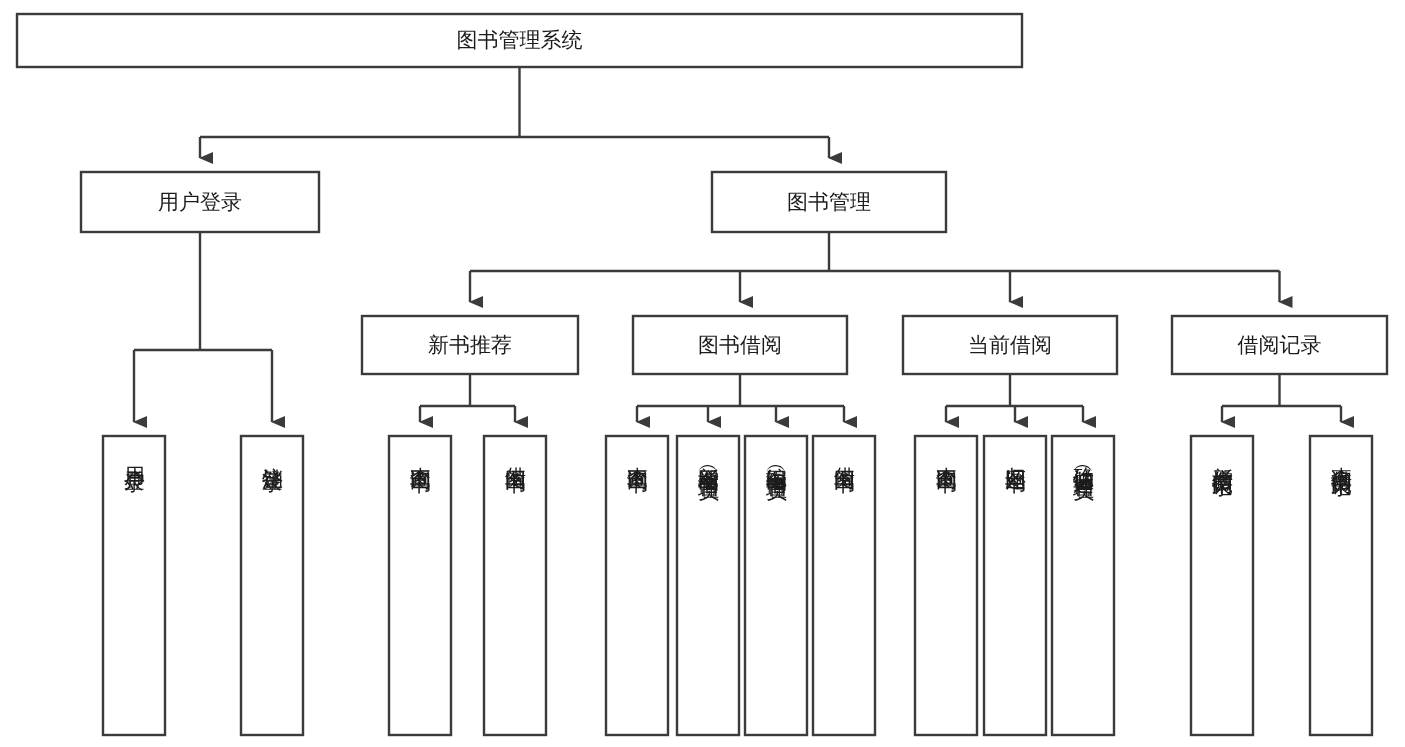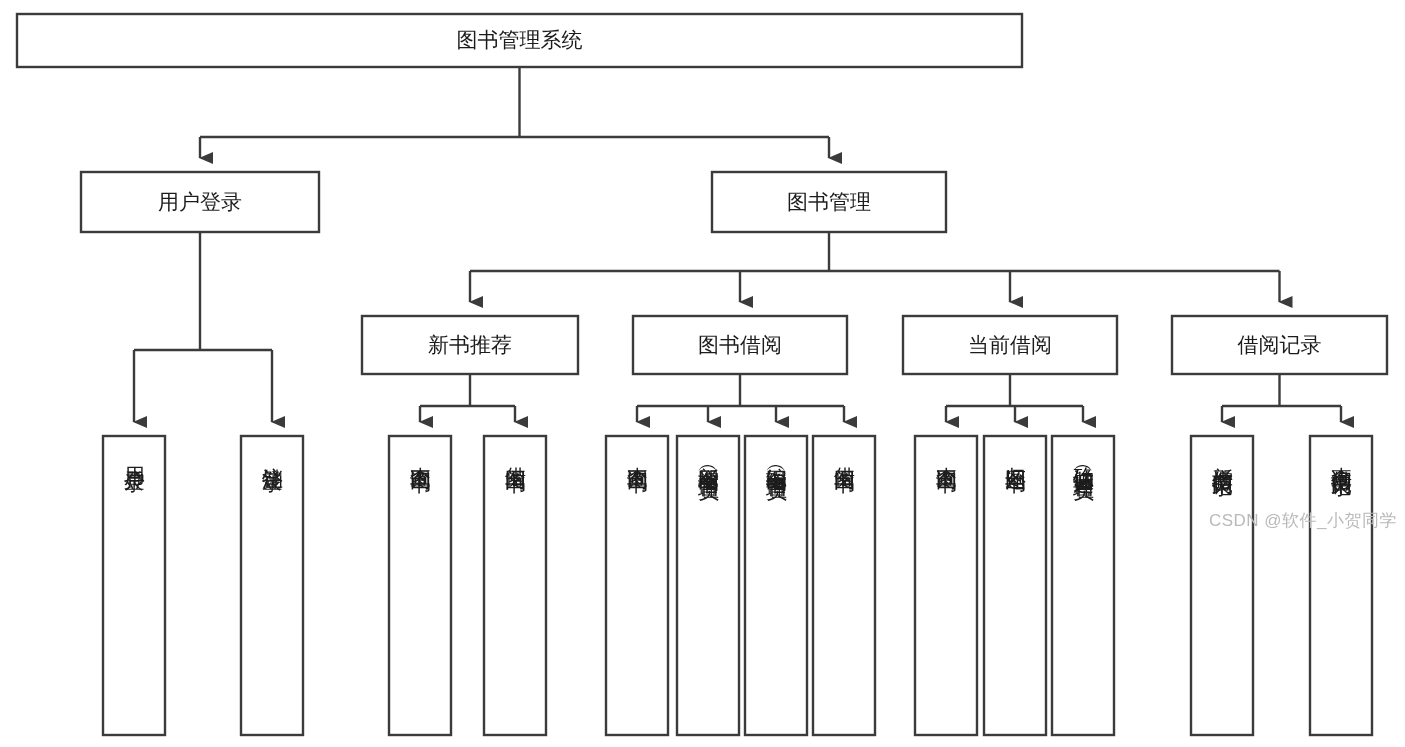--- a/index.html
+++ b/index.html
@@ -224,14 +224,13 @@
       <div class="vlabel-wrap" style="left: 1052px; top: 450px; width: 62px; height: 279px;">
         <div class="vlabel">确认归还（管理员）</div>
       </div>
       <div class="vlabel-wrap" style="left: 1191px; top: 450px; width: 62px; height: 279px;">
         <div class="vlabel">新增借阅记录</div>
       </div>
       <div class="vlabel-wrap" style="left: 1310px; top: 450px; width: 62px; height: 279px;">
         <div class="vlabel">查询借阅记录</div>
       </div>
     </div>
-  <div class="watermark">CSDN @软件_小贺同学</div>
 </div>
 
 </body></html>

